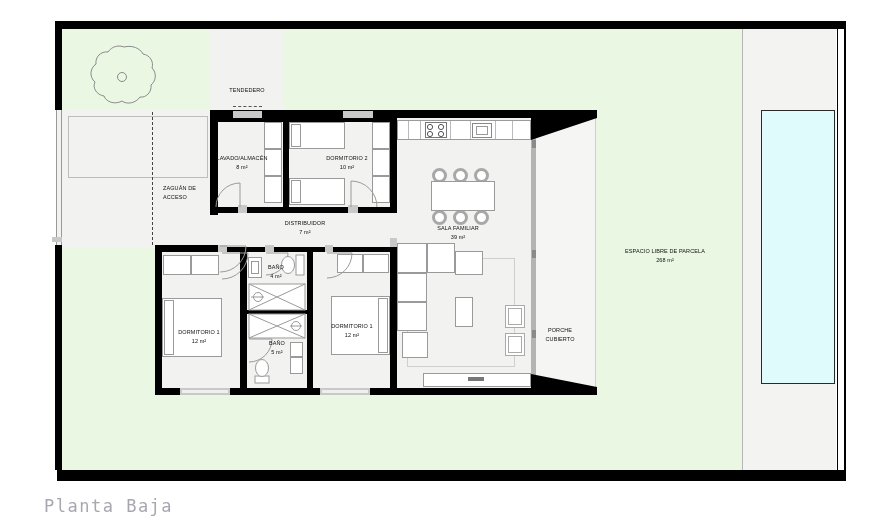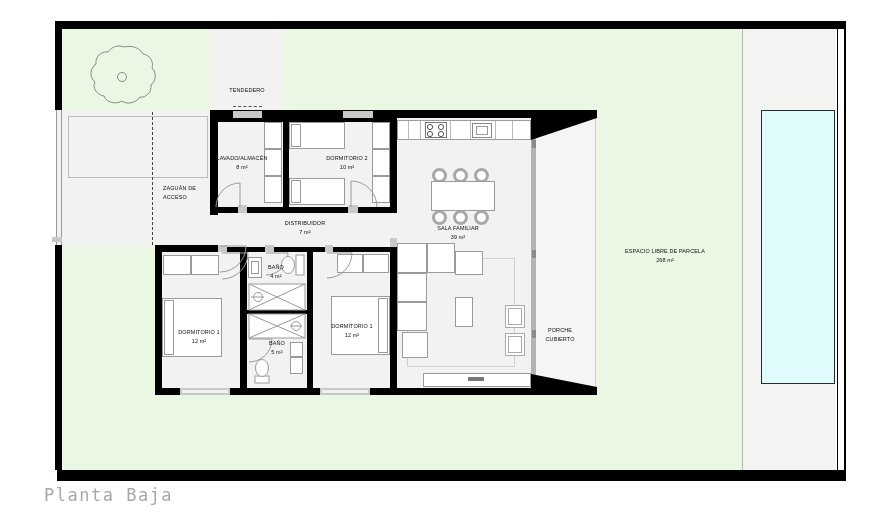--- a/index.html
+++ b/index.html
@@ -10,21 +10,21 @@
   .floor{position:absolute;background:#f2f2f1}
   .furn{position:absolute;background:#fff;border:1px solid #9a9a9a;box-sizing:border-box}
   .lite{position:absolute;background:transparent;border:1px solid #bdbdbd;box-sizing:border-box}
   .thr{position:absolute;background:#c9c9c9}
   .win{position:absolute;background:#efefef;border:2px solid #c9c9c9;box-sizing:border-box}
   .chair{position:absolute;width:15px;height:15px;border:3px solid #a8a8a8;border-radius:50%;
          background:#fff;box-sizing:border-box}
   .lbl{position:absolute;transform:translateX(-50%);text-align:center;
        font-size:5.5px;line-height:1.55;color:#111;letter-spacing:.1px;white-space:nowrap}
   .lbl.left{transform:none;text-align:left}
-  .plan-title{position:absolute;left:44px;top:485px;font-family:"DejaVu Sans Mono",monospace;
+  .plan-title{position:absolute;left:44px;top:496px;font-family:"DejaVu Sans Mono",monospace;
               font-size:17px;color:#a7a7b0;letter-spacing:1.5px}
   svg.overlay{position:absolute;left:0;top:0;pointer-events:none}
 </style>
 </head>
 <body>
 
 <div id="canvas">
 
   <div class="abs" style="left:62px;top:29px;width:680px;height:441px;background:#eaf7e3"></div>
   <div class="abs" style="left:210px;top:29px;width:73px;height:81px;background:#f2f2f1"></div>

